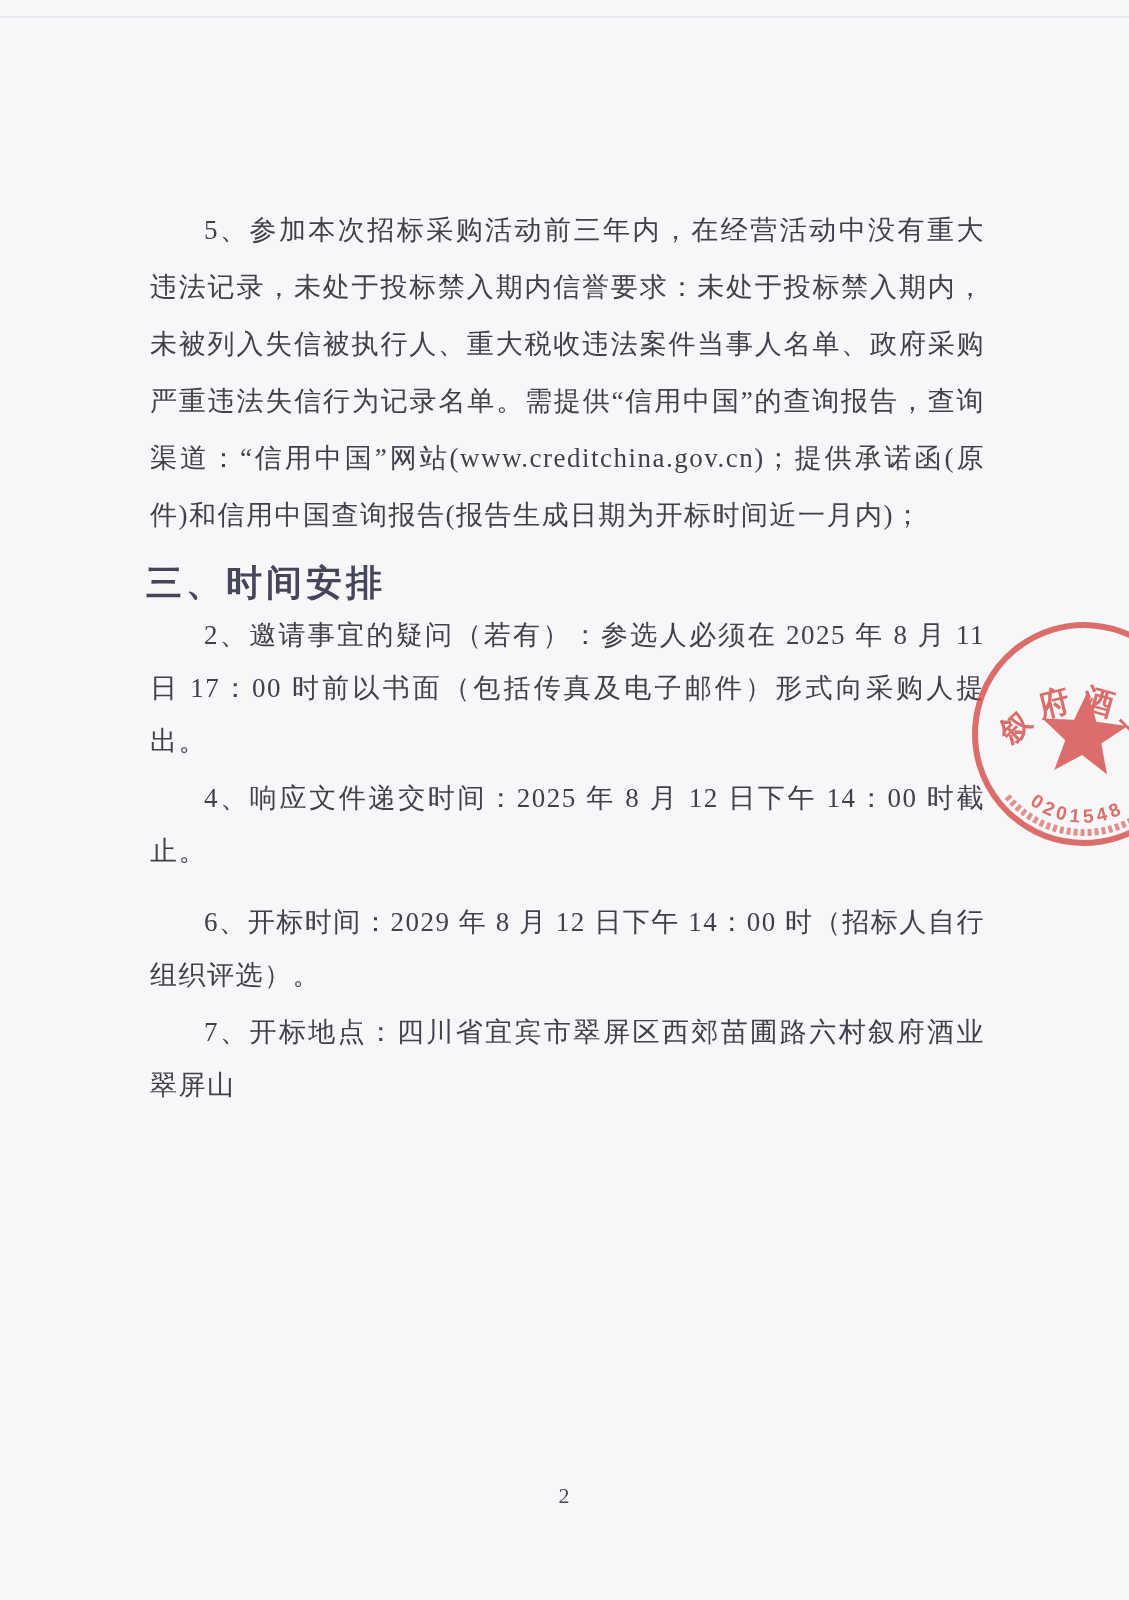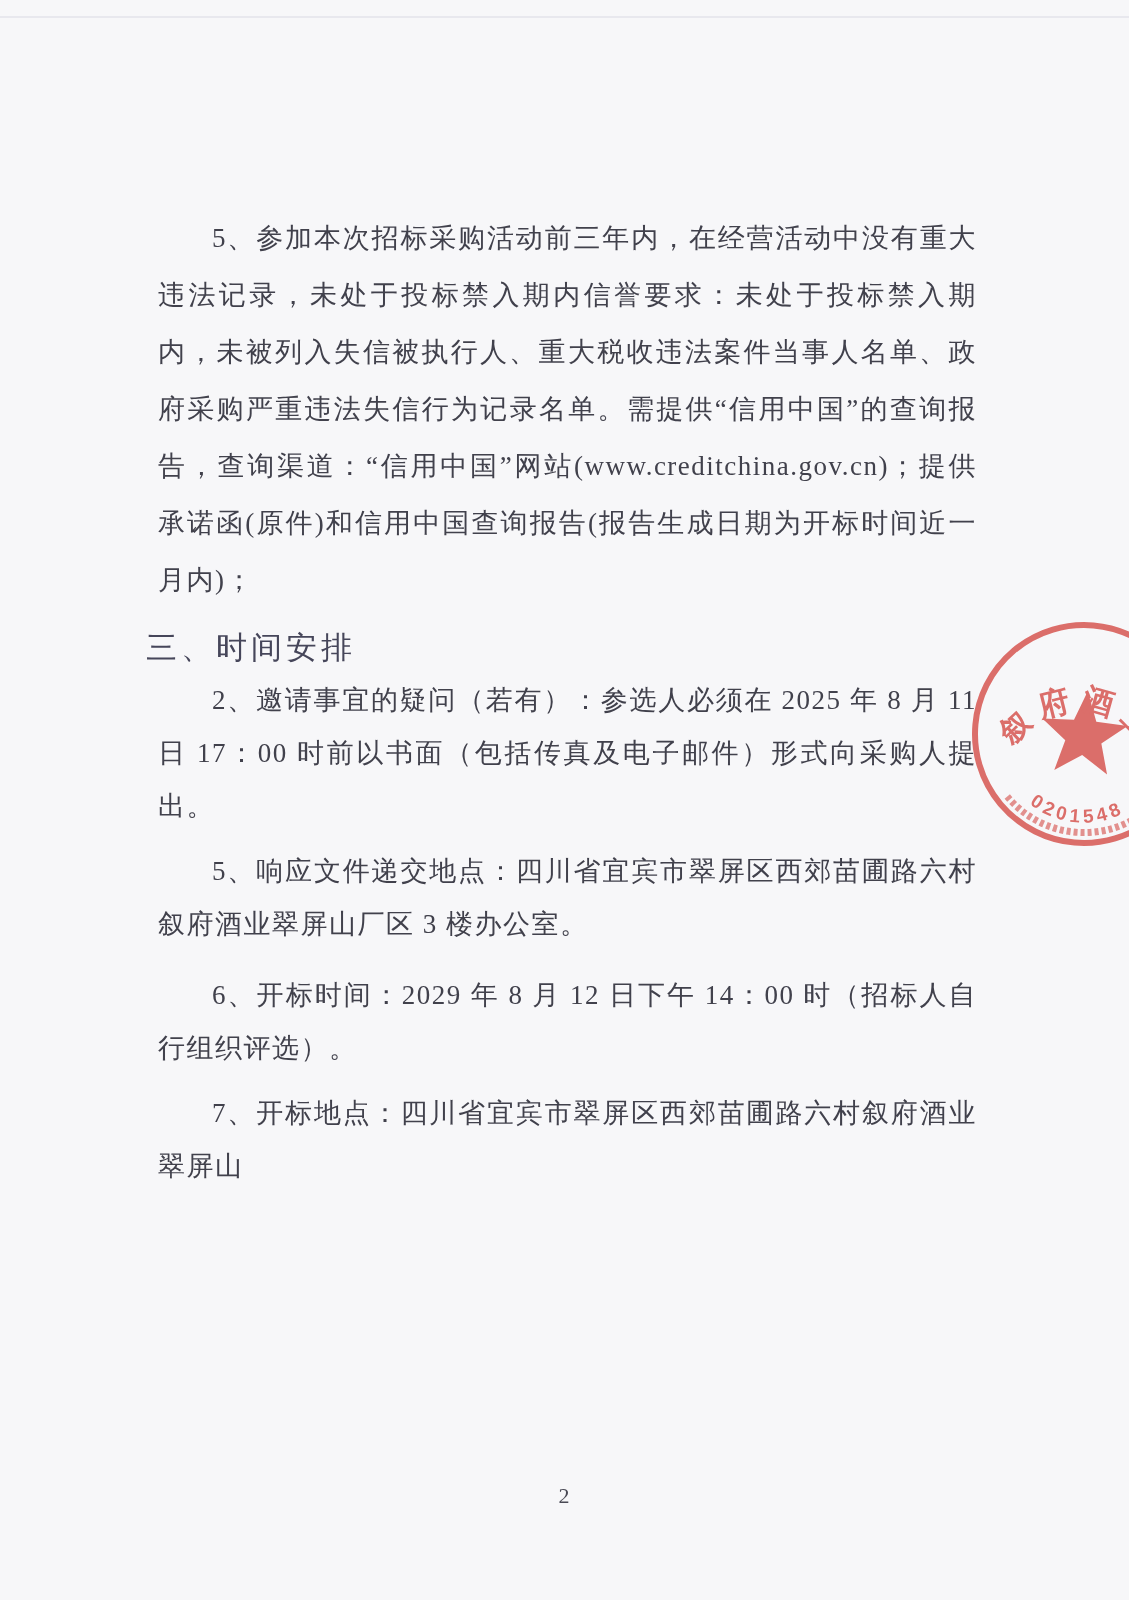--- a/index.html
+++ b/index.html
@@ -26,35 +26,35 @@
     height: 2px;
     background: #e8e8ee;
   }
   .content {
     position: absolute;
     top: 198px;
     left: 146px;
     width: 843px;
   }
   .para {
-    margin: 12px;
+    margin: 4px;
     font-size: 27px;
     line-height: 57px;
     letter-spacing: 1.5px;
     text-align: justify;
     text-justify: inter-ideograph;
     color: #41414c;
   }
   .para.indent { text-indent: 2em; }
   .gap-before-item6 { margin-top: 32px; }
   .section-heading {
     margin: 16px 0 0 0;
     font-family: "Liberation Sans", "DejaVu Sans", sans-serif;
-    font-weight: 400;
-    font-size: 31px;
+    font-weight: 700;
+    font-size: 36px;
     line-height: 46px;
     letter-spacing: 4px;
     color: #46465a;
   }
   .section .para {
     line-height: 53px;
     margin-top: 3px;
   }
   .section .para.first { margin-top: 4px; }
   .section .para.gap-lg { margin-top: 18px; }
@@ -99,21 +99,21 @@
 
   <div class="content">
 
     <p class="para indent">5、参加本次招标采购活动前三年内，在经营活动中没有重大违法记录，未处于投标禁入期内信誉要求：未处于投标禁入期内，未被列入失信被执行人、重大税收违法案件当事人名单、政府采购严重违法失信行为记录名单。需提供“信用中国”的查询报告，查询渠道：“信用中国”网站(www.creditchina.gov.cn)；提供承诺函(原件)和信用中国查询报告(报告生成日期为开标时间近一月内)；</p>
 
 
     <h2 class="section-heading">三、时间安排</h2>
 
     <div class="section">
       <p class="para indent">2、邀请事宜的疑问（若有）：参选人必须在 2025 年 8 月 11 日 17：00 时前以书面（包括传真及电子邮件）形式向采购人提出。</p>
-      <p class="para indent">5、响应文件递交地点：四川省宜宾市翠屏区西郊苗圃路六村叙府酒业翠屏山厂区 3 楼办公室。</p>
+      <p class="para indent">4、响应文件递交时间：2025 年 8 月 12 日下午 14：00 时截止。</p>
       <p class="para indent gap-lg">6、开标时间：2029 年 8 月 12 日下午 14：00 时（招标人自行组织评选）。</p>
       <p class="para indent">7、开标地点：四川省宜宾市翠屏区西郊苗圃路六村叙府酒业翠屏山</p>
     </div>
 
   </div>
 
   <div class="stamp">
     <svg width="232" height="236" viewBox="0 0 232 236">
       <defs>
         <path id="seal-arc-top" d="M 43,143 A 78,78 0 0 1 189,143" fill="none"></path>

